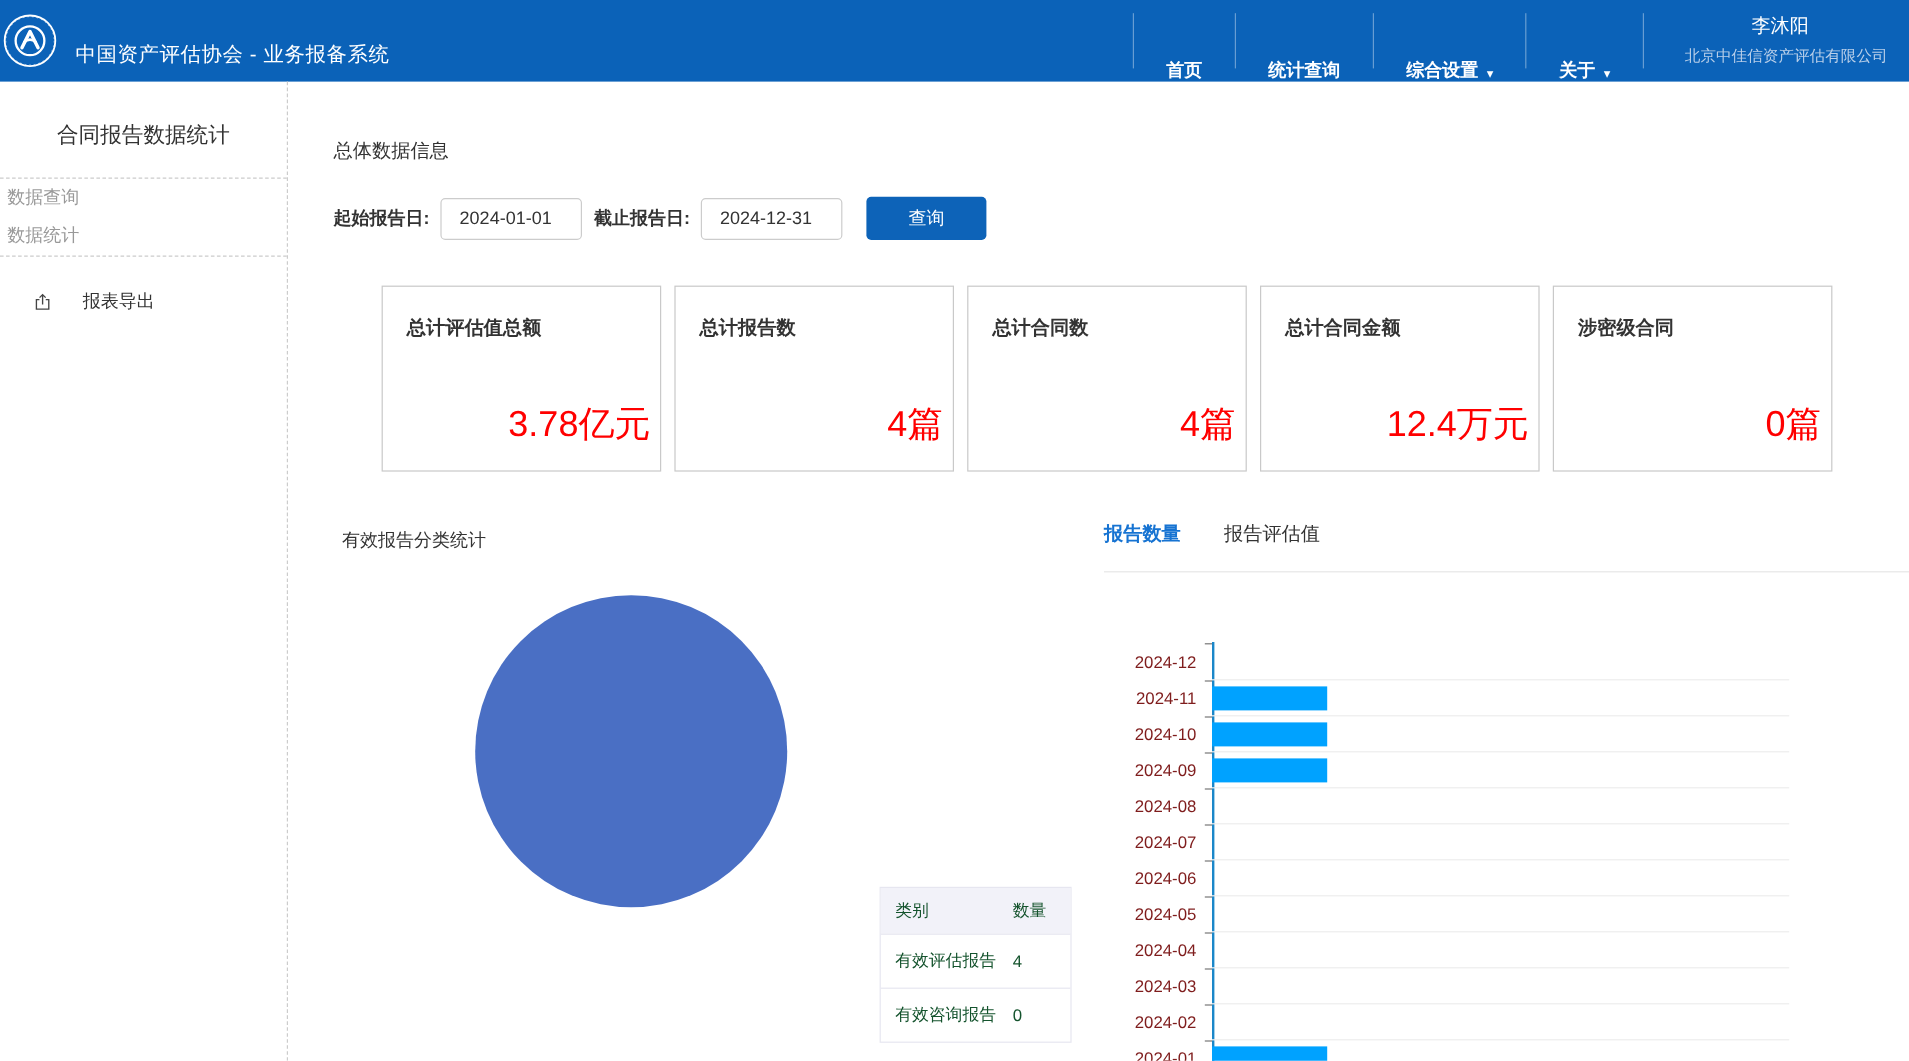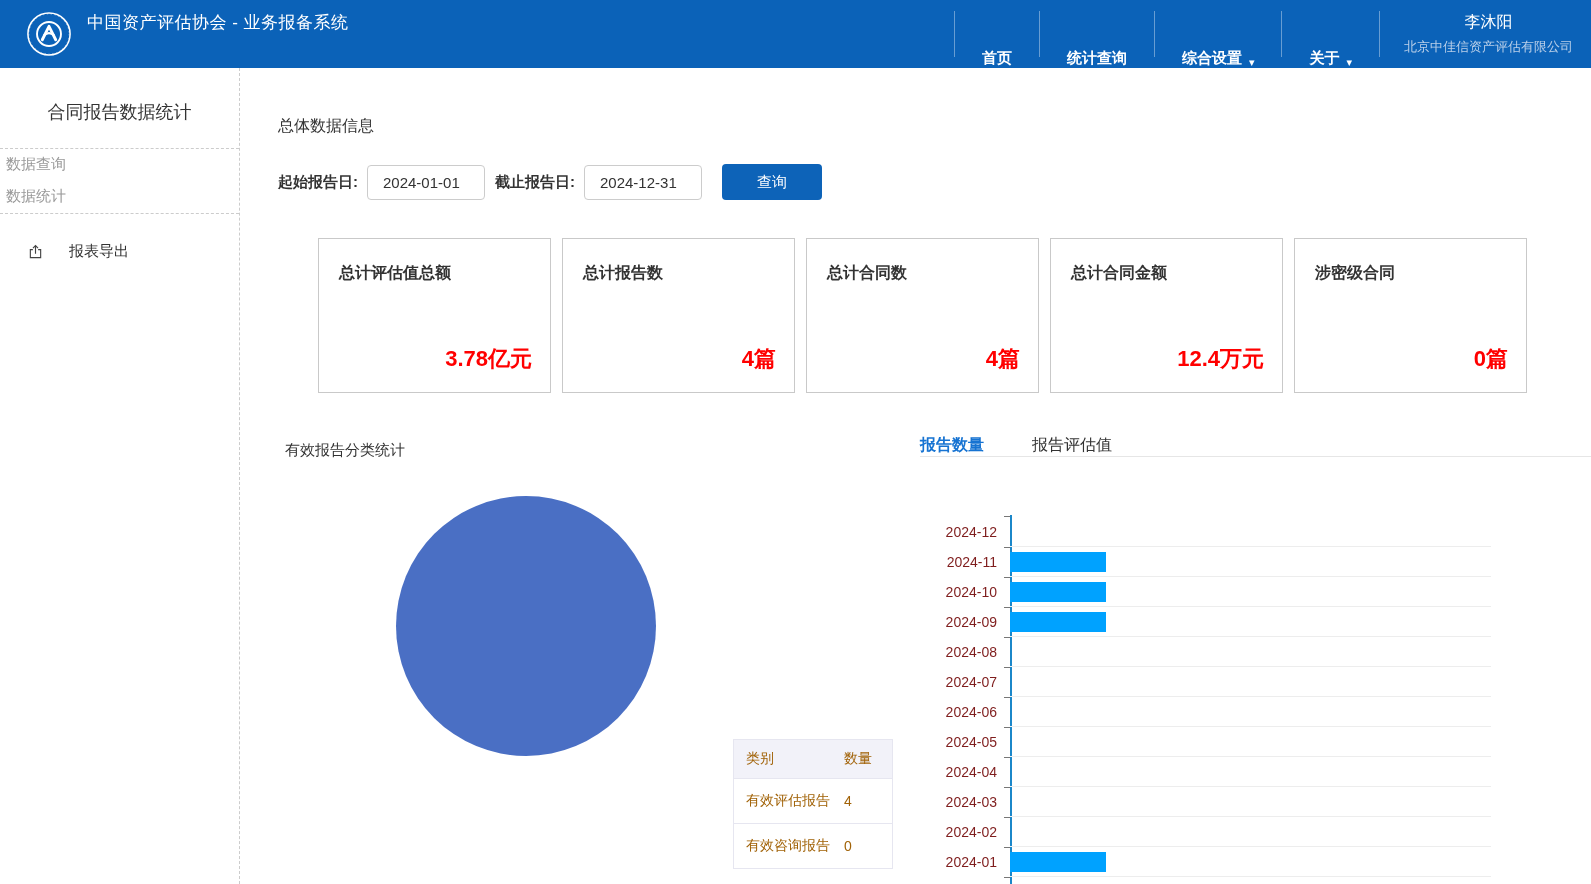--- a/index.html
+++ b/index.html
@@ -1,30 +1,30 @@
 <!DOCTYPE html>
 <html><head>
 <meta charset="utf-8">
 <style>
   * { margin:0; padding:0; box-sizing:border-box; }
   html,body { width:1591px; height:884px; background:#fff; overflow:hidden;
     font-family:"Liberation Sans","DejaVu Sans",sans-serif; }
 
   
   .navbar { height:68px; background:#0b62b8; display:flex; align-items:center; color:#fff; }
-  .brand { display:flex; align-items:flex-start; gap:15px; padding-left:26px; }
+  .brand { display:flex; align-items:flex-end; gap:15px; padding-left:2px; }
   .logo { width:46px; height:46px; flex:0 0 auto; }
   .brand-title { font-size:17px; letter-spacing:.5px; }
   .nav-menu { margin-left:auto; display:flex; align-items:center; height:100%; }
   .nav-sep { width:1px; height:46px; background:rgba(255,255,255,.38); }
   .nav-item { padding:0 27px; font-size:15px; height:100%; display:flex; align-items:flex-end; gap:7px; cursor:pointer; white-space:nowrap;font-weight:bold; }
   .caret { font-size:11px; line-height:1; }
   .user-block { display:flex; flex-direction:column; align-items:center; justify-content:center; padding:0 18px 0 24px; gap:5px; }
   .user-name { font-size:16px; }
-  .user-company { font-size:13px; color:#b9cfe9; white-space:nowrap; }
+  .user-company { font-size:13px; color:#b9cfe9; white-space:nowrap;margin-left:10px; }
 
   
   .page { display:flex; height:816px; }
   .sidebar { width:240px; border-right:1px dashed #ccc; padding-top:32px; }
   .sidebar-title { text-align:center; font-size:18px; color:#333; padding-bottom:24px; border-bottom:1px dashed #ccc; }
   .sidebar-item { font-size:15px; color:#999; padding:6px 6px 7px; cursor:pointer; }
   .sidebar-item.bordered { border-bottom:1px dashed #ccc; }
   .export-row { margin-top:28px; padding-left:28px; color:#333; font-size:15px; display:flex; align-items:center; gap:26px; cursor:pointer; }
   .export-row svg { width:15px; height:15px; }
 
@@ -36,37 +36,37 @@
   .date-input { width:118px; height:35px; border:1px solid #ccc; border-radius:4px;
     margin:0 10px 0 9px; padding-left:15px; font-size:15px; color:#333;
     font-family:"Liberation Sans","DejaVu Sans",sans-serif; }
   .query-btn { width:100px; height:36px; background:#0d63b8; color:#fff; border:none;
     border-radius:4px; font-size:15px; margin-left:10px; cursor:pointer;
     font-family:"Liberation Sans","DejaVu Sans",sans-serif; }
 
   .cards { margin-top:38px; margin-left:40px; display:flex; gap:11px; }
   .card { width:233px; height:155px; border:1px solid #c9c9c9; position:relative; background:#fff; }
   .card-label { position:absolute; top:24px; left:20px; font-size:16px; font-weight:700; color:#333; }
-  .card-value { position:absolute; bottom:18px; right:18px; font-size:22px; font-weight:700; color:#ff0000; }
+  .card-value { position:absolute; bottom:18px; right:8px; font-size:30px; font-weight:400; color:#ff0000; }
 
   
   .charts { display:flex; margin-top:34px; }
   .left-col { width:642px; position:relative; }
   .left-title { font-size:15px; color:#333; padding-left:7px; margin-top:14px; }
   .pie { width:260px; height:260px; border-radius:50%; margin:36px 0 0 118px; }
 
   .mini-table { position:absolute; left:455px; top:312px; width:160px;
-    border:1px solid #e6e6f0; font-size:14px; color:#a16207; background:#fff; }
+    border:1px solid #e6e6f0; font-size:14px; color:#14532d; background:#fff; }
   .mt-row { display:flex; align-items:center; height:45px; border-top:1px solid #e6e6f0; }
   .mt-head { height:38px; background:#f2f2f9; border-top:none; }
   .mt-c1 { flex:1; padding-left:12px; }
   .mt-c2 { width:48px; }
 
   .right-col { flex:1; position:relative; }
-  .tabs { display:flex; gap:48px; margin-top:8px; padding-bottom:0; border-bottom:1px solid #e6e6e6; }
+  .tabs { display:flex; gap:36px; margin-top:8px; padding-bottom:20px; border-bottom:1px solid #e6e6e6; }
   .tab { font-size:16px; color:#333; cursor:pointer; }
   .tab.active { color:#1673d2; font-weight:700; }
 
   .barchart { margin-top:60px; margin-right:100px; position:relative; }
   .bar-axis { position:absolute; left:90px; top:-2px; bottom:-18px; width:2px; background:#1b87c9; }
   .bar-row { display:flex; height:30px; position:relative; }
   .bar-row::after { content:""; position:absolute; left:84px; bottom:-1px; width:6px; height:1px; background:#777; }
   .bar-row:first-child::before { content:""; position:absolute; left:84px; top:-1px; width:6px; height:1px; background:#777; }
   .bar-label { width:90px; padding-right:13px; text-align:right; font-size:14px; color:#7f1d1d; line-height:30px; }
   .bar-track { flex:1; border-bottom:1px solid #ededed; position:relative; }

